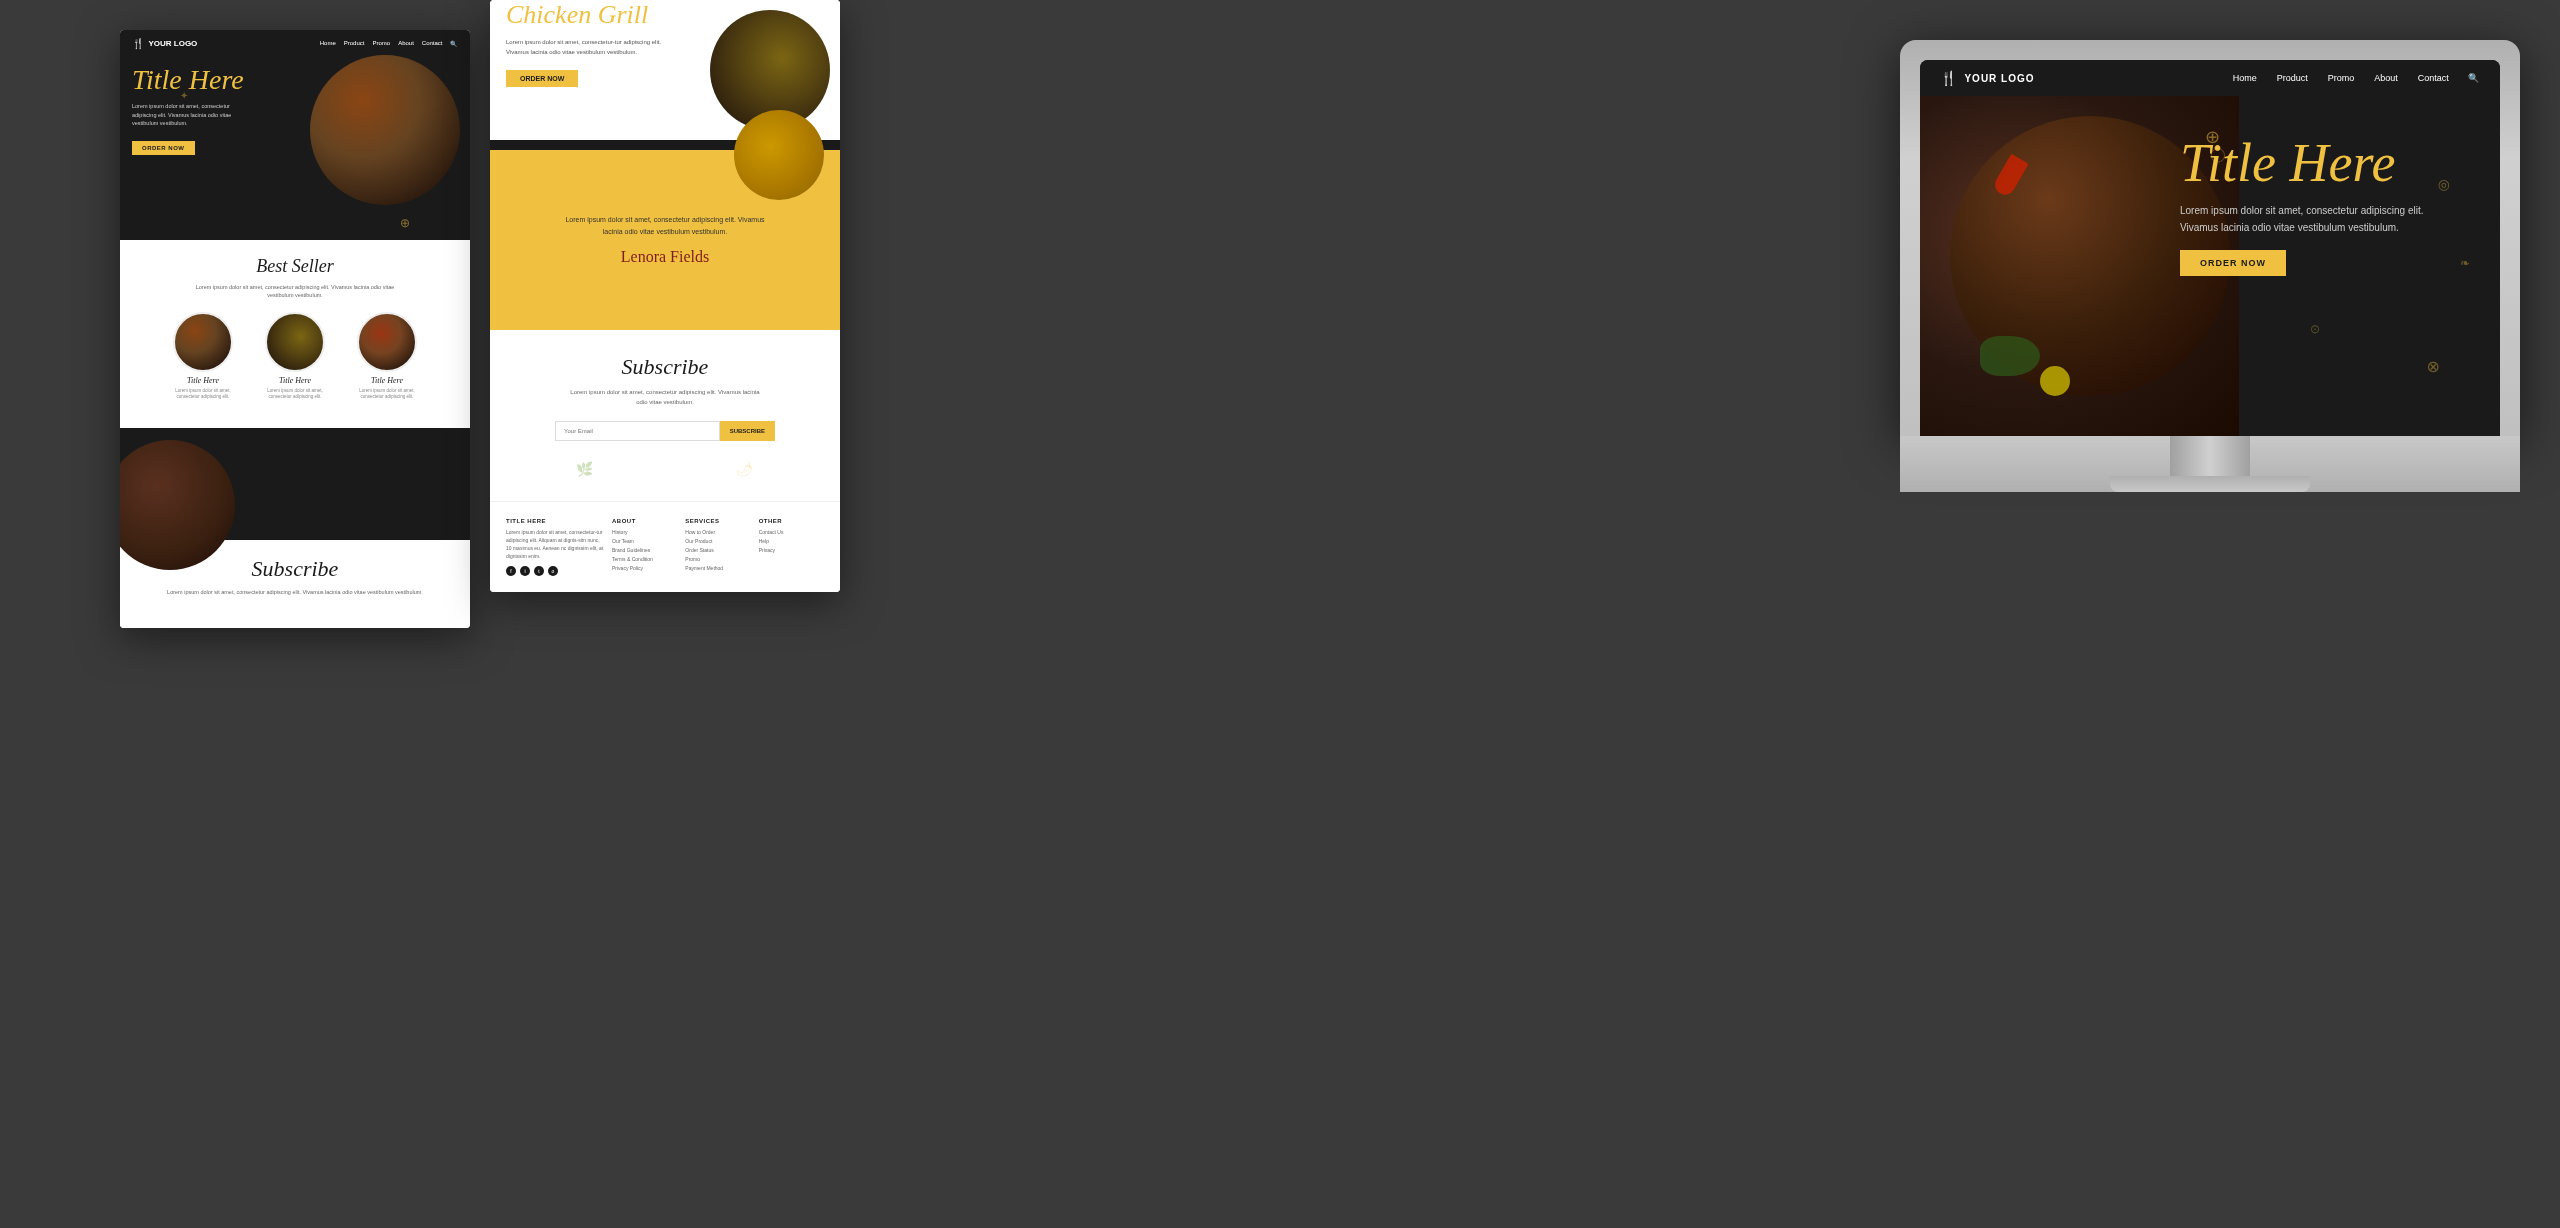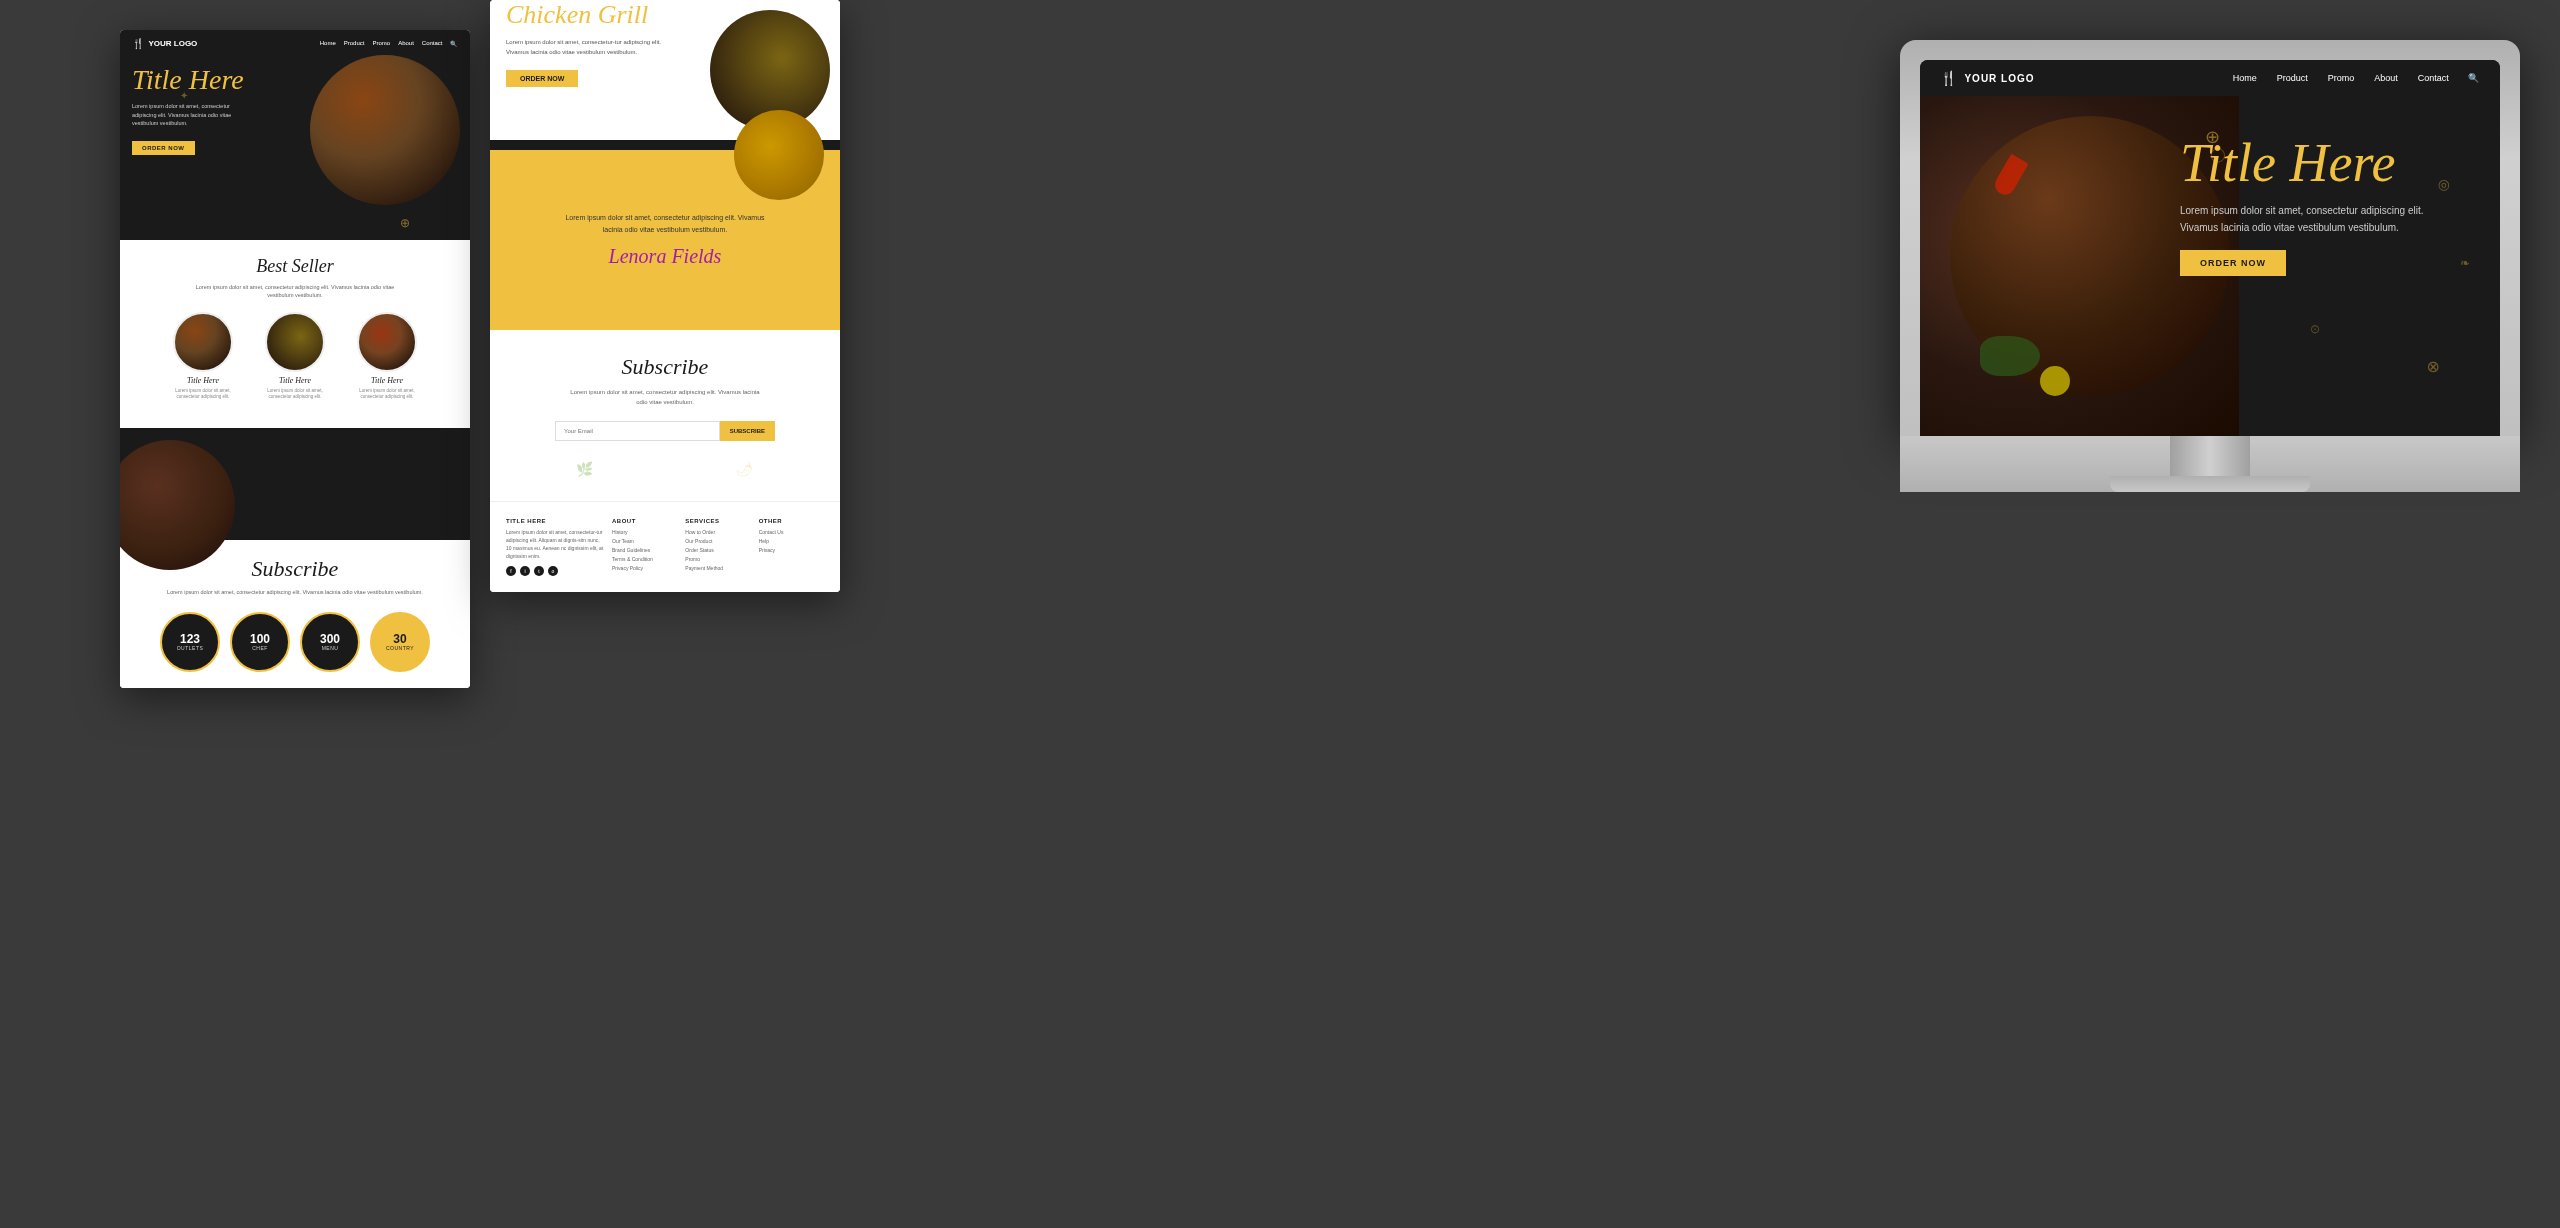--- a/index.html
+++ b/index.html
@@ -575,58 +575,40 @@
     <div style="position:absolute;bottom:-8px;left:0;right:0;height:20px;background:#1a1a1a;border-radius:0 0 50% 50%;"></div>
   </div>
 
   <div class="ml-oriental">
     <div class="ml-oriental-img dark-food" style="width:130px;height:130px;border-radius:50%;position:absolute;left:-15px;top:0;"></div>
   </div>
 
   <div class="ml-statistics">
     <div class="ml-stats-title">Subscribe</div>
     <div class="ml-stats-text">Lorem ipsum dolor sit amet, consectetur adipiscing elit. Vivamus lacinia odio vitae vestibulum vestibulum.</div>
-    <div class="ml-stats-circles">
-      <div class="ml-stat-circle">
-        <div class="ml-stat-num">123</div>
-        <div class="ml-stat-label">OUTLETS</div>
-      </div>
-      <div class="ml-stat-circle">
-        <div class="ml-stat-num">100</div>
-        <div class="ml-stat-label">CHEF</div>
-      </div>
-      <div class="ml-stat-circle">
-        <div class="ml-stat-num">300</div>
-        <div class="ml-stat-label">MENU</div>
-      </div>
-      <div class="ml-stat-circle highlight">
-        <div class="ml-stat-num">30</div>
-        <div class="ml-stat-label">COUNTRY</div>
-      </div>
-    </div>
   </div>
 </div>
 
 <div class="mockup-middle">
 
   <div class="mm-hero">
     <div style="max-width:200px;">
       <div class="mm-title">Chicken Grill</div>
       <div class="mm-hero-text">Lorem ipsum dolor sit amet, consectetur-tur adipiscing elit. Vivamus lacinia odio vitae vestibulum vestibulum.</div>
       <button class="mm-order-btn">ORDER NOW</button>
     </div>
     <div class="mm-food-img food-img-2" style="position:absolute;right:10px;top:10px;width:120px;height:120px;border-radius:50%;"></div>
   </div>
 
   <div style="height:10px;background:#1a1a1a;"></div>
 
   <div style="background:#f0c040;padding:24px 20px;text-align:center;position:relative;min-height:180px;display:flex;flex-direction:column;align-items:center;justify-content:center;">
     <div style="position:absolute;right:16px;top:-40px;width:90px;height:90px;border-radius:50%;background:radial-gradient(circle at 40% 40%, #cc9900 0%, #aa7700 60%, #886600 100%);"></div>
     <div style="font-size:7px;color:#333;line-height:1.7;max-width:220px;margin-bottom:10px;">Lorem ipsum dolor sit amet, consectetur adipiscing elit. Vivamus lacinia odio vitae vestibulum vestibulum.</div>
-    <div style="font-family:Georgia,serif;font-style:italic;font-size:20px;color:#a21caf;">Lenora Fields</div>
+    <div style="font-family:Georgia,serif;font-size:16px;color:#7f1d1d;">Lenora Fields</div>
   </div>
 
   <div class="mm-subscribe">
     <div class="mm-subscribe-title">Subscribe</div>
     <div class="mm-subscribe-text">Lorem ipsum dolor sit amet, consectetur adipiscing elit. Vivamus lacinia odio vitae vestibulum.</div>
     <div class="mm-subscribe-form">
       <input class="mm-email-input" type="email" placeholder="Your Email" style="">
       <button class="mm-subscribe-btn">SUBSCRIBE</button>
     </div>
 

